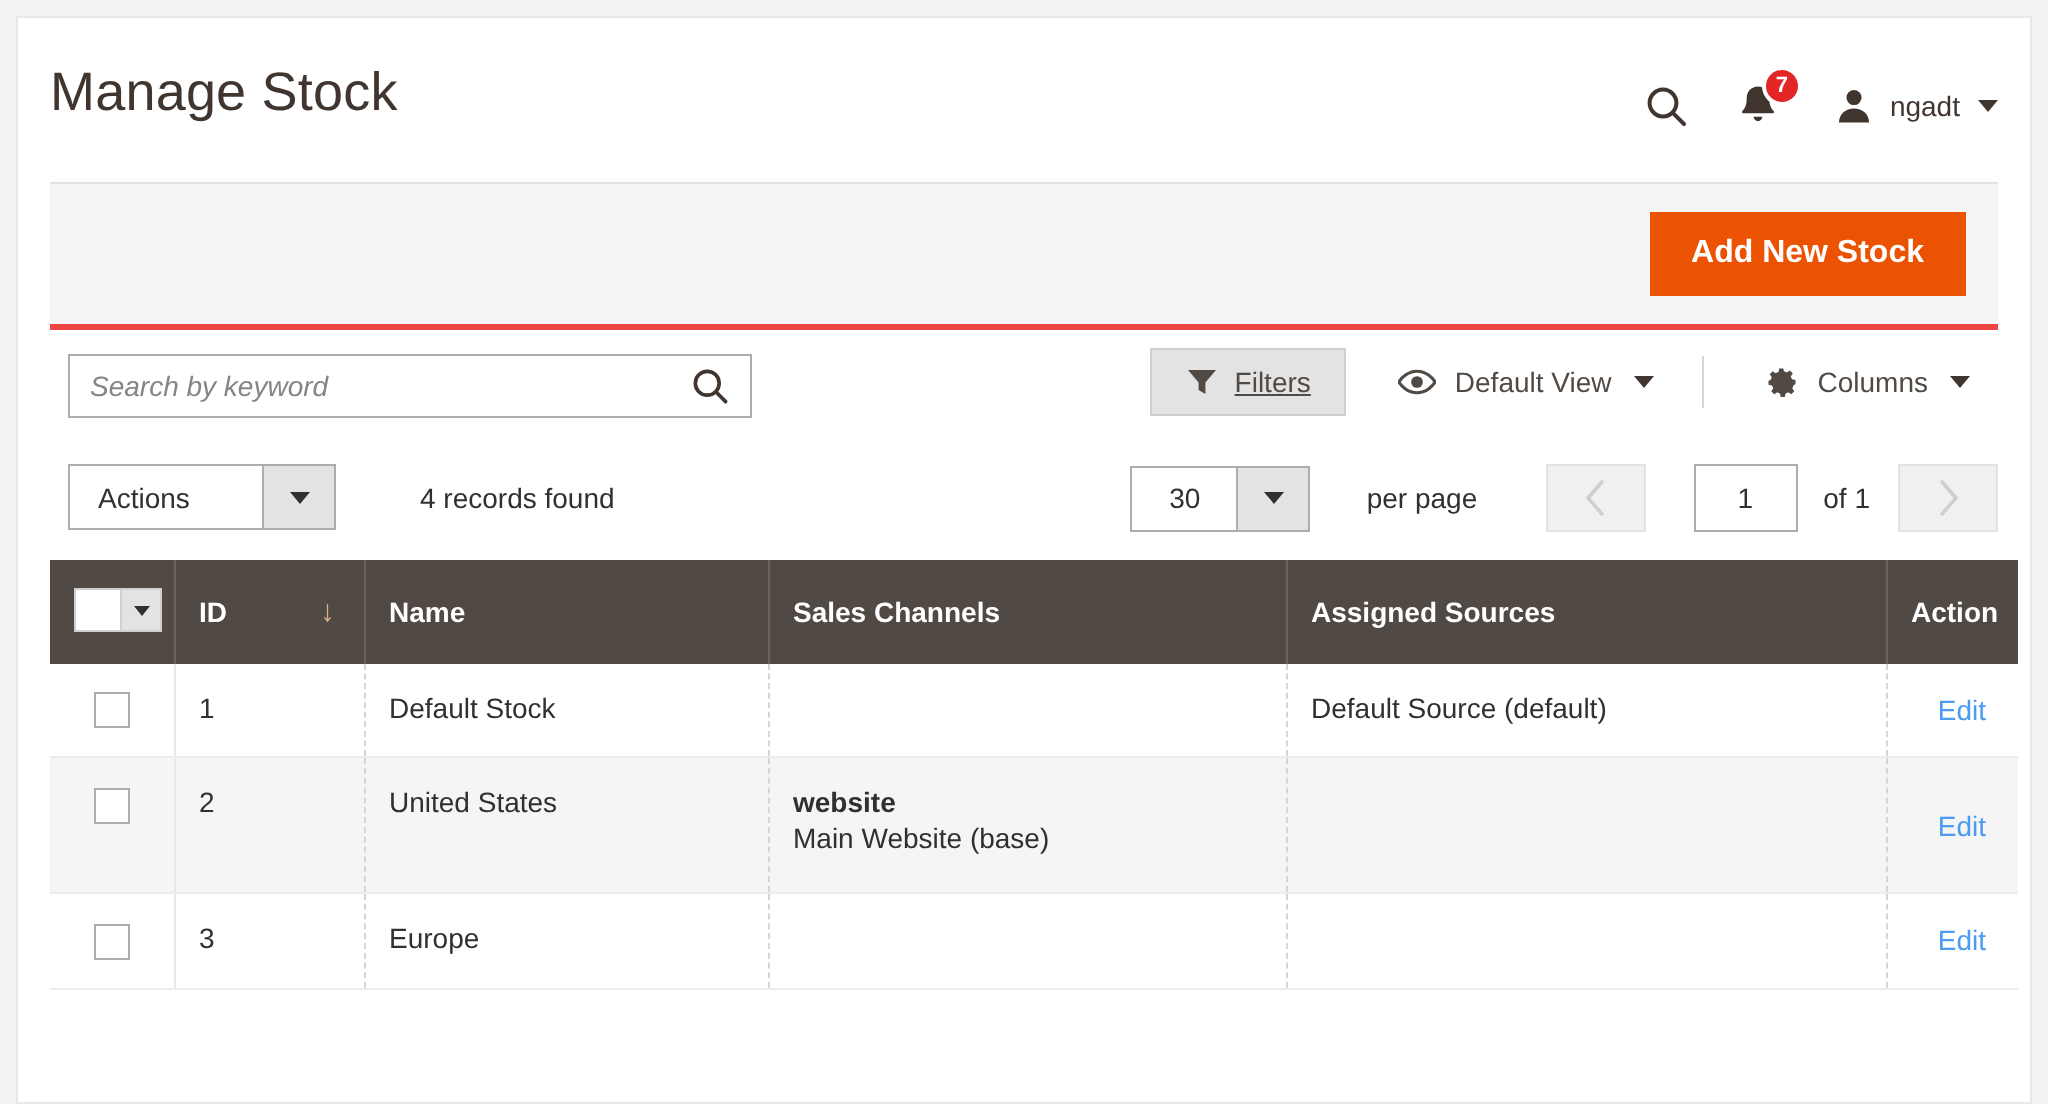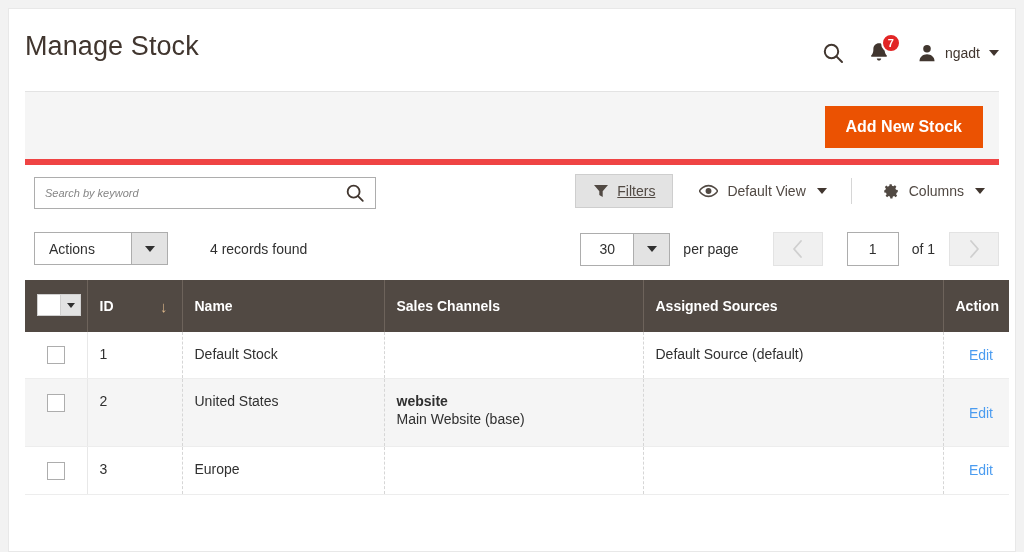--- a/index.html
+++ b/index.html
@@ -94,21 +94,21 @@
     border-top: 6px solid #41362f;
     margin-left: 2px;
   }
 
   
   .action-band {
     margin: 0 16px;
     height: 74px;
     background: #f5f5f5;
     border-top: 1px solid #e3e3e3;
-    border-bottom: 6px solid #ef4444;
+    border-bottom: 3px solid #ef4444;
     position: relative;
   }
   .btn-primary {
     position: absolute;
     right: 16px;
     top: 14px;
     background: #eb5202;
     color: #ffffff;
     border: 1px solid #eb5202;
     font-size: 16px;
@@ -133,21 +133,21 @@
     height: 32px;
     border: 1px solid #adadad;
     background: #fff;
     display: flex;
     align-items: center;
   }
   .search-box input {
     flex: 1;
     border: none;
     outline: none;
-    font-size: 11px;
+    font-size: 14px;
     font-style: italic;
     color: #a21caf;
     padding: 0 10px;
     background: transparent;
     font-family: "Liberation Sans", sans-serif;
   }
   .search-box input::placeholder { color: #858585; font-style: italic; opacity: 1; }
   .search-box .glass-btn {
     width: 40px;
     height: 30px;
@@ -245,21 +245,21 @@
     right: 0;
     top: 9px;
     display: flex;
     align-items: center;
   }
   .perpage-select { width: 90px; }
   .perpage-select .sel-label { flex: 1; justify-content: center; }
   .perpage-label {
     font-size: 14px;
     color: #303030;
-    margin-left: 13px;
+    margin-left: 28px;
   }
   .pg-arrow {
     width: 50px;
     height: 34px;
     background: #f0f0f0;
     border: 1px solid #e3e3e3;
     display: flex;
     align-items: center;
     justify-content: center;
     cursor: pointer;

